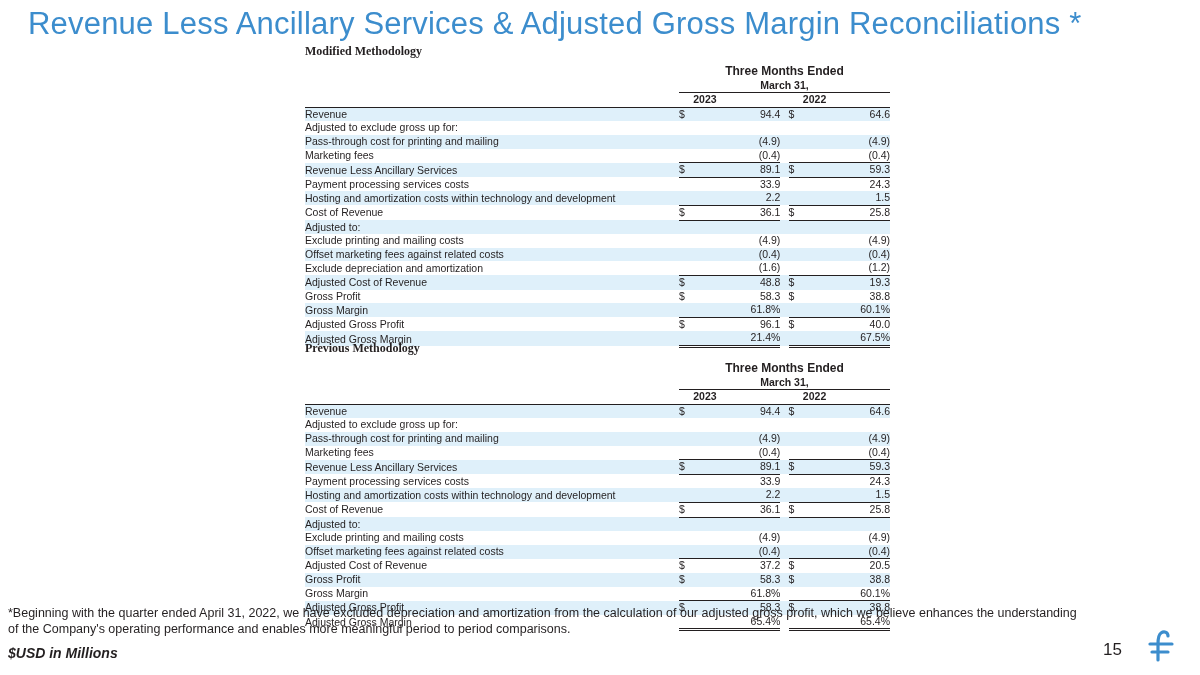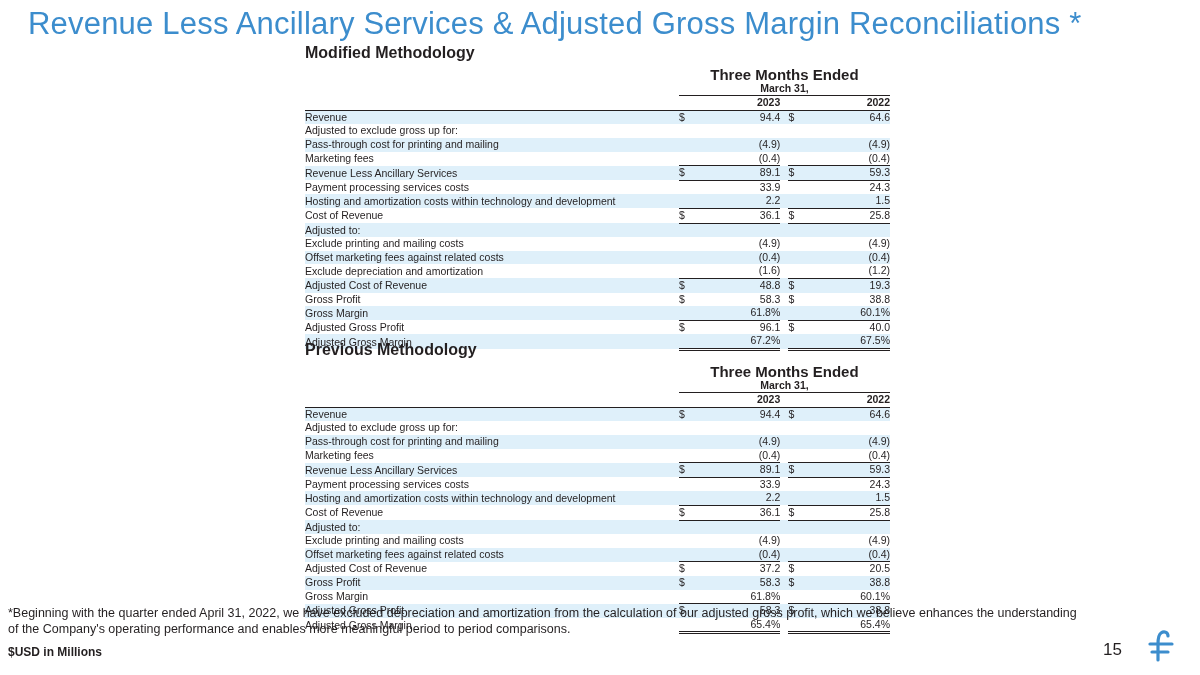--- a/index.html
+++ b/index.html
@@ -28,24 +28,25 @@
 
   .table-block {
     position: absolute;
     left: 305px;
     width: 590px;
   }
   #block-modified { top: 44px; }
   #block-previous { top: 341px; }
 
   .block-heading {
-    font-size: 16px;
+    font-size: 12px;
     font-weight: bold;
     color: #231f20;
     margin-bottom: 6px;
+    font-family: Liberation Serif, serif;
   }
 
   table.fin {
     border-collapse: collapse;
     width: 585px;
     table-layout: fixed;
     font-size: 10.5px;
   }
   table.fin td {
     padding: 0;
@@ -62,34 +63,34 @@
   .lbl { padding-left: 4px; }
   .cur { text-align: left; padding-left: 3px; }
   .num { text-align: right; padding-right: 22px; }
 
   tr.shade td { background: #dff0fa; }
 
   
   .hdr-span {
     text-align: center;
     font-weight: bold;
-    font-size: 15px;
+    font-size: 12px;
     line-height: 12px;
     height: 12px;
   }
   .hdr-span2 {
     text-align: center;
     font-weight: bold;
     font-size: 10.5px;
     line-height: 12px;
     height: 13px;
     border-bottom: 1px solid #231f20;
   }
   .yr {
-    text-align: right;
+    text-align: left;
     font-weight: bold;
     font-size: 10.5px;
     height: 14px;
     line-height: 14px;
   }
   .rule-bottom td { border-bottom: 1px solid #231f20; }
   .bb { border-bottom: 1px solid #231f20 !important; }
   .bdbl { border-bottom: 3px double #231f20 !important; }
 
   .footnote {
@@ -98,21 +99,22 @@
     top: 605px;
     width: 1080px;
     font-size: 12.5px;
     line-height: 16px;
     color: #231f20;
   }
   .units {
     position: absolute;
     left: 8px;
     top: 645px;
-    font-size: 12px;
+    font-size: 14px;
+    font-style: italic;
     font-weight: bold;
     color: #231f20;
   }
   .page-num {
     position: absolute;
     right: 78px;
     top: 640px;
     font-size: 17px;
     color: #231f20;
   }
@@ -282,21 +284,21 @@
           <td class="lbl">Adjusted Gross Profit</td>
           <td class="cur">$</td>
           <td class="num">96.1</td>
           <td></td>
           <td class="cur">$</td>
           <td class="num">40.0</td>
         </tr>
         <tr class="shade">
           <td class="lbl">Adjusted Gross Margin</td>
           <td class="cur bdbl"></td>
-          <td class="num bdbl">67.2%</td>
+          <td class="num bdbl">21.4%</td>
           <td></td>
           <td class="cur bdbl"></td>
           <td class="num bdbl">67.5%</td>
         </tr>
       </tbody>
   </table>
 </div>
 
 <div class="table-block" id="block-previous">
   <div class="block-heading">Previous Methodology</div>

